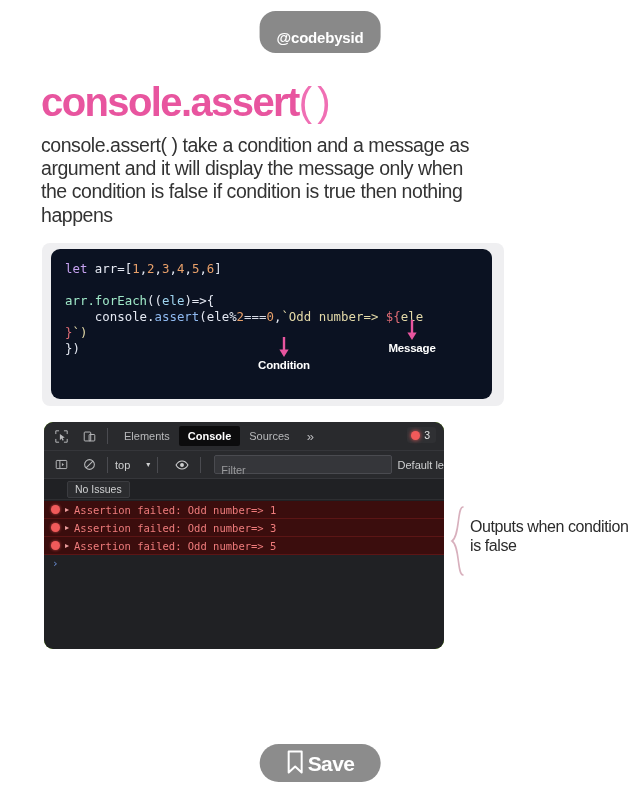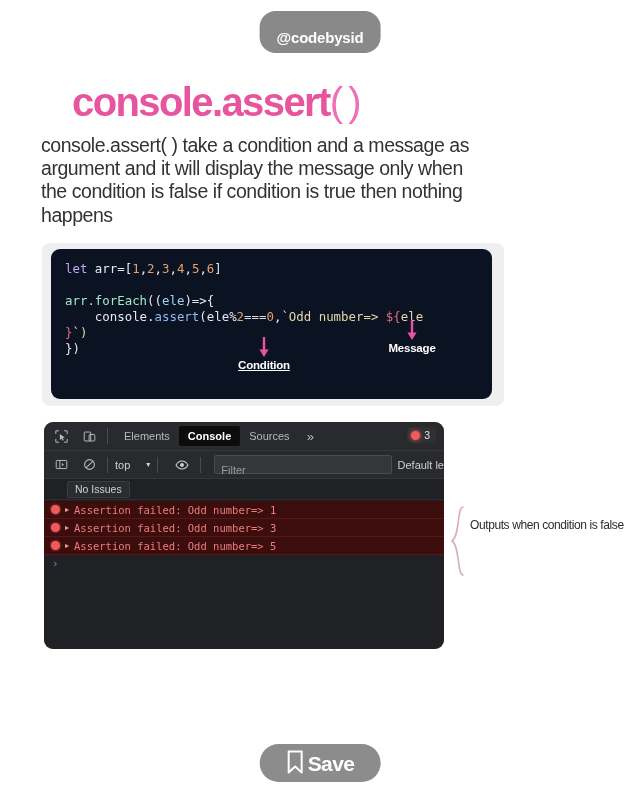--- a/index.html
+++ b/index.html
@@ -36,21 +36,20 @@
   .title {
     position: absolute;
     top: 82px;
     left: 41px;
     font-size: 40px;
     font-weight: 800;
     letter-spacing: -1.6px;
     line-height: 1;
     color: #e8559f;
     white-space: nowrap;
-    margin-left: 31px;
   }
   .title .paren {
     color: #f06fb4;
     font-weight: 500;
     letter-spacing: -3px;
   }
 
   
   .description {
     position: absolute;
@@ -116,21 +115,21 @@
     font-weight: 600;
     letter-spacing: -0.2px;
     white-space: nowrap;
   }
   .anno .arrow {
     display: block;
     margin: 0 auto 2px auto;
     width: 14px;
     height: 20px;
   }
-  .anno-condition { left: 224px; top: 337px; width: 80px; text-decoration: underline; }
+  .anno-condition { left: 244px; top: 337px; width: 80px; }
   .anno-message   { left: 372px; top: 320px; width: 80px; }
 
   
   .devtools {
     position: absolute;
     left: 44px;
     top: 422px;
     width: 400px;
     height: 227px;
     background: #84cc16;
@@ -310,21 +309,21 @@
     top: 506px;
     width: 16px;
     height: 70px;
   }
   .side-note {
     position: absolute;
     left: 470px;
     top: 518px;
     width: 160px;
     color: #2b2b2b;
-    font-size: 12px;
+    font-size: 16px;
     font-weight: 500;
     line-height: 1.17;
     letter-spacing: -0.4px;
   }
 
   
   .save-btn {
     position: absolute;
     left: 50%;
     transform: translateX(-50%);

